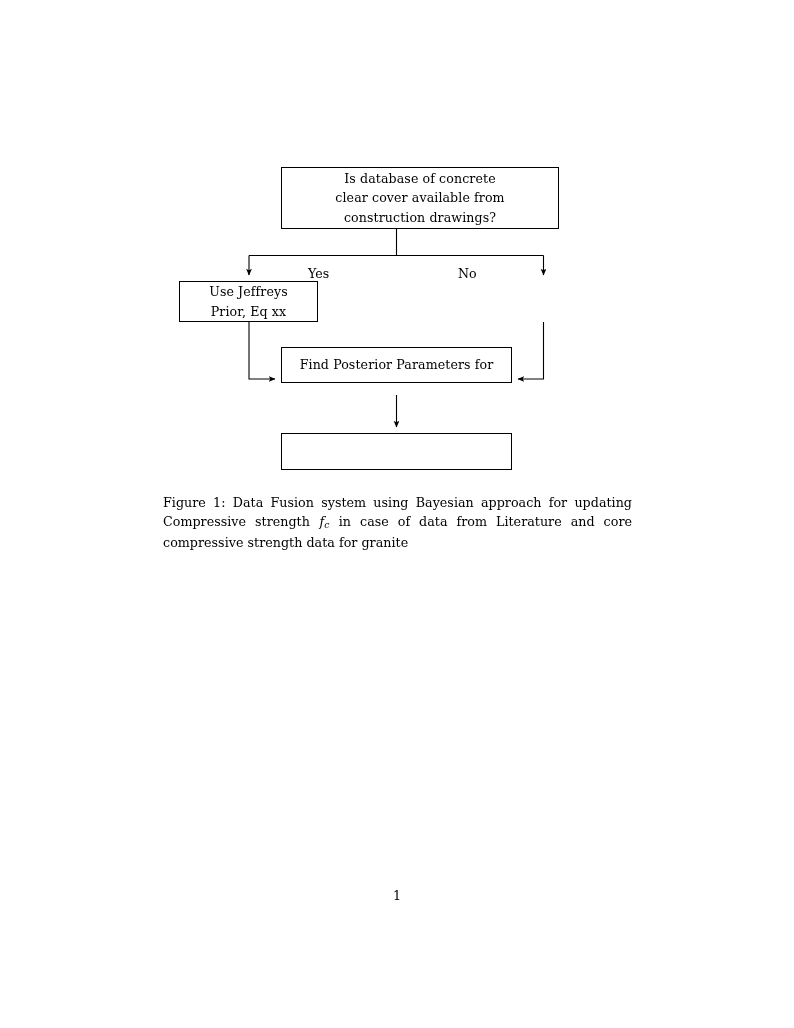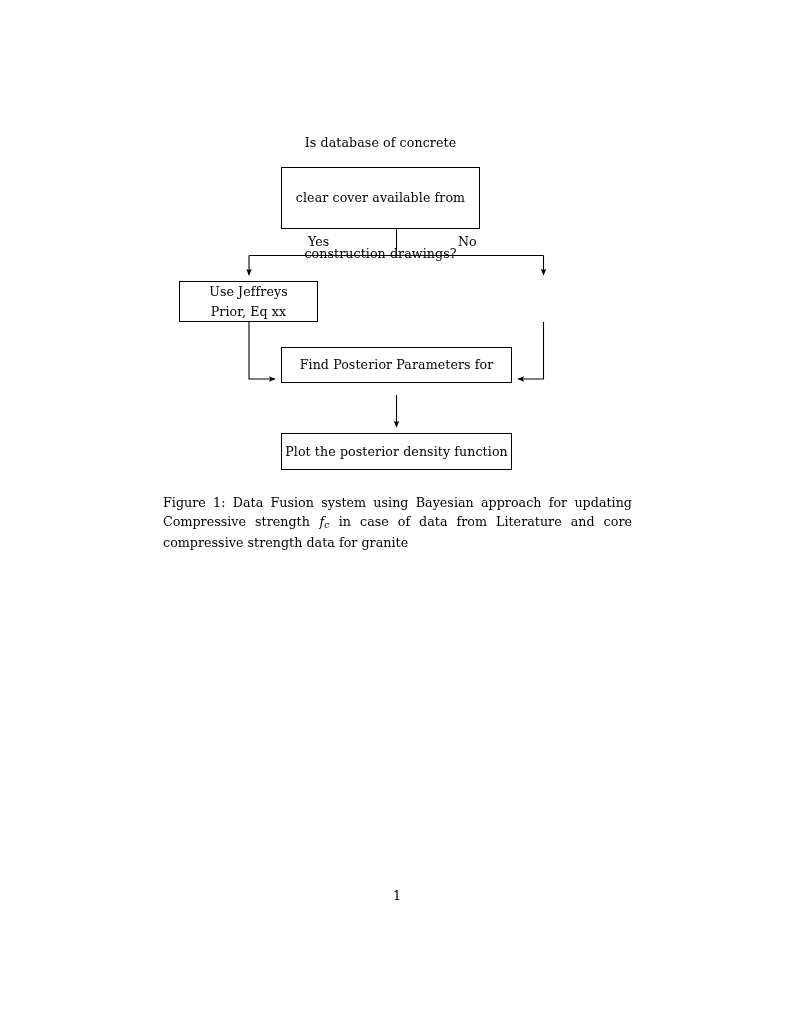--- a/index.html
+++ b/index.html
@@ -45,21 +45,21 @@
     justify-content: center;
     text-align: center;
     font-size: 12.6px;
     line-height: 1.55;
     letter-spacing: 0.1px;
     z-index: 3;
   }
   .node .ln { display: block; white-space: nowrap; }
 
   #node-question {
-    left: 281px;  top: 167px;  width: 199px;  height: 62px; gap: 36px;
+    left: 281px;  top: 167px;  width: 278px;  height: 62px;
   }
   #node-jeffreys {
     left: 179px;  top: 281px;  width: 139px;  height: 41px;
   }
   #node-conjugate {
     left: 474px;  top: 281px;  width: 139px;  height: 41px;
   }
   #node-posterior {
     left: 281px;  top: 347px;  width: 231px;  height: 36px;
   }
@@ -68,20 +68,21 @@
   }
 
   
   .edge-label {
     position: absolute;
     font-size: 12.6px;
     line-height: 1;
     z-index: 4;
     background: transparent;
     white-space: nowrap;
+    margin-top: 32px;
   }
   #label-yes { left: 308px; top: 236px; }
   #label-no  { left: 458px; top: 236px; }
 
   
   #caption {
     position: absolute;
     left: 163px;
     top: 493px;
     width: 469px;
@@ -155,20 +156,19 @@
     <span class="ln">Use Jeffreys</span>
     <span class="ln">Prior, Eq xx</span>
   </div>
 
 
   <div class="node" id="node-posterior">
     <span class="ln">Find Posterior Parameters for</span>
   </div>
 
   <div class="node" id="node-plot">
-    <span class="ln">Plot the posterior density function</span>
   </div>
 
   <div id="caption"><span>Figure 1:</span>&nbsp;<span>Data Fusion system using Bayesian approach for updating Compressive strength</span> <span class="mathit"><span>f</span><sub>c</sub></span> <span>in case of data from Literature and core compressive strength data for granite</span></div>
 
   <div id="page-number">1</div>
 
 </div>
 
 </body></html>

